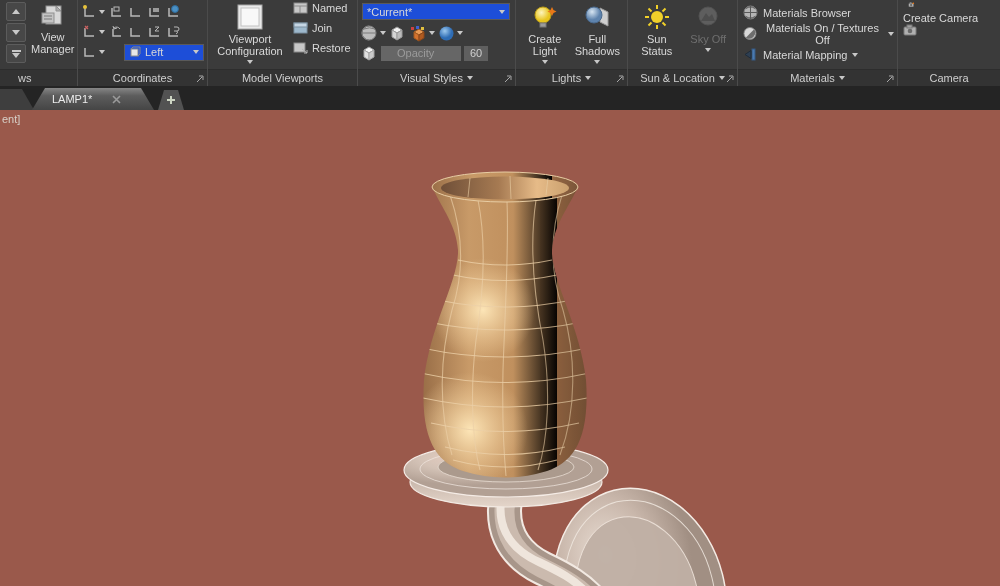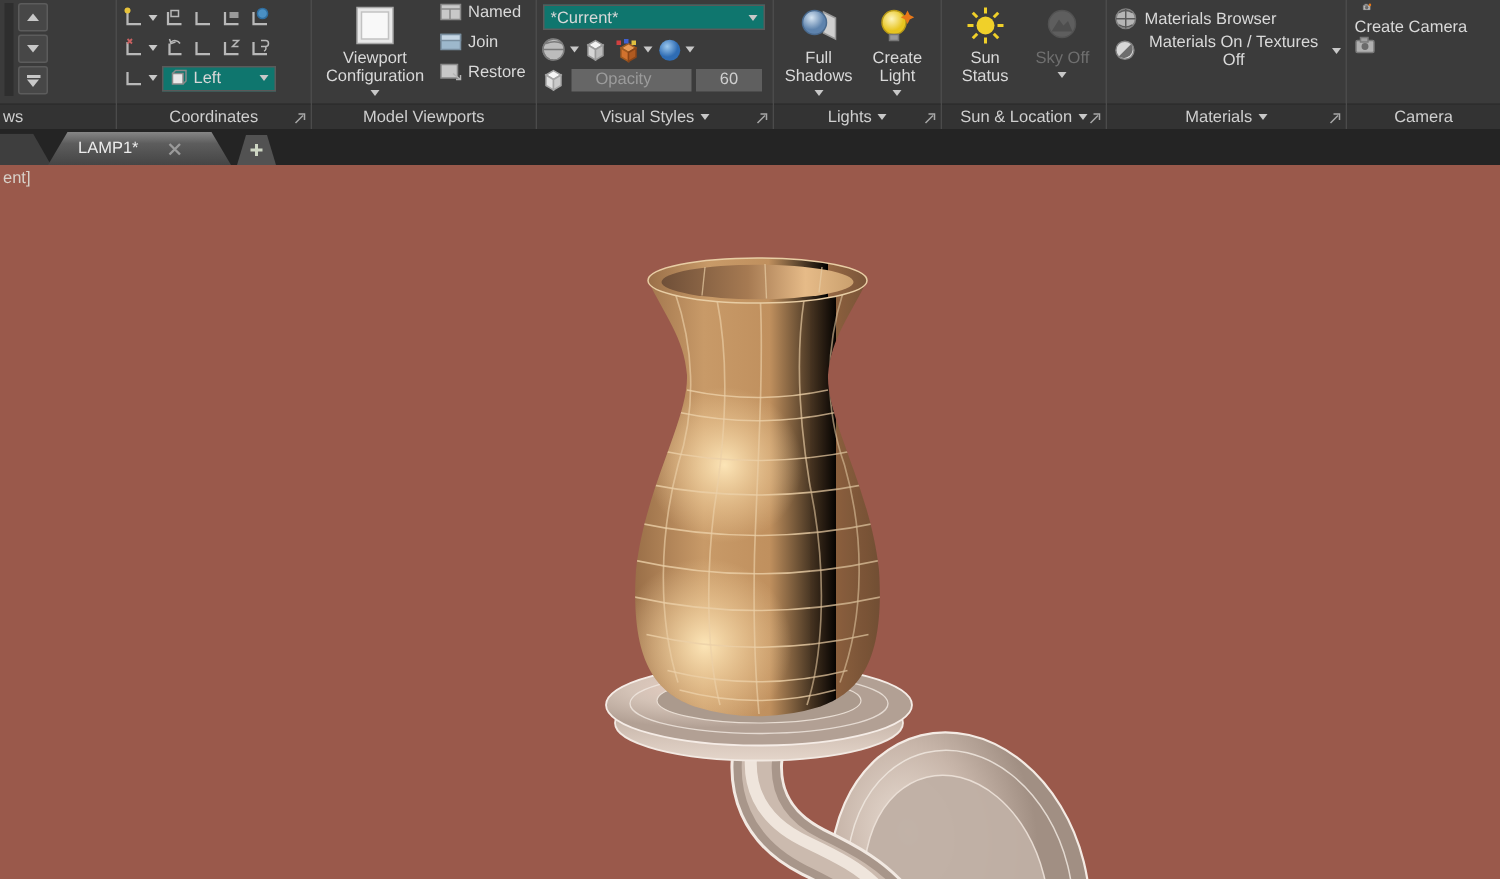--- a/index.html
+++ b/index.html
@@ -28,45 +28,45 @@
   .gallery-edge { width:6px; height:62px; background:#2e2e2e; }
   .spin-col { display:flex; flex-direction:column; gap:2px; }
   .spin-btn { width:20px; height:19px; background:#474747; border:1px solid #5c5c5c;
               border-radius:2px; display:flex; align-items:center;
               justify-content:center; flex-direction:column; gap:1px; }
   .tri-up { width:0;height:0;border-left:4px solid transparent;border-right:4px solid transparent;border-bottom:5px solid #c8c8c8; }
   .tri-dn { width:0;height:0;border-left:4px solid transparent;border-right:4px solid transparent;border-top:5px solid #c8c8c8; }
   .bar { width:9px; height:2px; background:#c8c8c8; }
   .big-btn { display:flex; flex-direction:column; align-items:center;
              justify-content:flex-start; gap:3px; padding:2px 2px; border-radius:2px; }
-  .p-views .panel-label { justify-content:flex-start; padding-left:2px; }
+  .p-views .panel-label { justify-content:flex-start; padding-left:18px; }
 
   
   .p-coords { width:130px; }
   .icon-row { display:flex; align-items:center; gap:3px; height:20px; }
   .split { display:flex; align-items:center; gap:2px; }
-  .combo { background:#0f766e; border:1px solid #5a5a5a; color:#d8d8d8;
+  .combo { background:#1d4ed8; border:1px solid #5a5a5a; color:#d8d8d8;
            font-size:11px; display:flex; align-items:center; gap:4px;
            padding:0 4px; height:17px; }
   .combo .caret { margin-left:auto; }
 
   
   .p-mvp { width:150px; }
   .mvp-wrap { display:flex; gap:4px; }
   .vp-config { width:78px; }
   .small-row { display:flex; align-items:flex-start; gap:4px; height:20px; }
   .small-row .btn-label { text-align:left; }
 
   
   .p-vs { width:158px; }
   .vs-combo { width:148px; margin:1px 0 3px 1px; }
   .opacity-track { width:80px; height:15px; background:#666666; display:flex;
                    align-items:center; padding:0 16px; }
   .opacity-track span { font-size:11px; color:#9b9b9b; }
-  .opacity-val { width:44px; height:15px; background:#5f5f5f; color:#cfcfcf;
+  .opacity-val { width:24px; height:15px; background:#5f5f5f; color:#cfcfcf;
                  font-size:11px; display:flex; align-items:center; justify-content:center; }
 
   
   .p-lights { width:112px; }
   .p-sun { width:110px; }
   .two-big { display:flex; justify-content:space-around; height:100%; }
   .dim .btn-label { color:#6f6f6f; }
 
   
   .p-mat { width:160px; }
@@ -115,20 +115,30 @@
                 <span class="tri-up"></span>
               </div>
             <div class="spin-btn">
                 <span class="tri-dn"></span>
               </div>
             <div class="spin-btn">
                 <span class="bar"></span>
                 <span class="tri-dn"></span>
               </div>
           </div>
+          <div class="big-btn" style="width:48px;">
+            <svg width="26" height="24" viewBox="0 0 26 24">
+              <rect x="6" y="2" width="15" height="18" fill="#d8d8d8" stroke="#8f8f8f"></rect>
+              <path d="M16 2 l5 5 h-5 z" fill="#aeaeae" stroke="#8f8f8f"></path>
+              <rect x="2" y="9" width="12" height="10" fill="#c4c4c4" stroke="#8f8f8f"></rect>
+              <line x1="4" y1="12" x2="12" y2="12" stroke="#7a7a7a"></line>
+              <line x1="4" y1="15" x2="12" y2="15" stroke="#7a7a7a"></line>
+            </svg>
+            <span class="btn-label">View Manager</span>
+          </div>
         </div>
       </div>
       <div class="panel-label">
         <span>ws</span>
       </div>
     </div>
 
     <div class="panel p-coords">
       <div class="panel-content">
         <div class="icon-row">
@@ -180,21 +190,21 @@
             <path d="M9 3 h3 a2 2 0 0 1 0 4 h-3 m3 0 a2 2 0 0 1 -1 3" stroke="#b8b8b8" fill="none"></path>
           </svg>
         </div>
         <div class="icon-row">
           <div class="split">
             <svg width="16" height="16" viewBox="0 0 16 16">
               <path d="M4 4 V12 H13" stroke="#b8b8b8" stroke-width="1.5" fill="none"></path>
             </svg>
             <span class="caret"></span>
           </div>
-          <div class="combo" style="width:76px;">
+          <div class="combo" style="width:96px;margin-left:16px;">
             <svg width="12" height="12" viewBox="0 0 12 12">
               <rect x="2" y="3" width="7" height="7" fill="#e8e8e8" stroke="#8a8a8a"></rect>
               <path d="M2 3 l2-2 h7 v7 l-2 2" fill="none" stroke="#8a8a8a"></path>
             </svg>
             <span>Left</span>
             <span class="caret"></span>
           </div>
         </div>
       </div>
       <div class="panel-label">
@@ -307,47 +317,47 @@
         <span class="caret"></span>
         <svg class="launcher" width="8" height="8" viewBox="0 0 8 8">
           <path d="M1 7 L6 2 M3 1 H7 V5" stroke="#a8a8a8" fill="none"></path>
         </svg>
       </div>
     </div>
 
     <div class="panel p-lights">
       <div class="panel-content">
         <div class="two-big">
-          <div class="big-btn" style="width:54px;">
-            <svg width="28" height="26" viewBox="0 0 28 26">
-              <defs>
-                  <radialGradient id="shsp" cx="38%" cy="30%">
-                    <stop offset="0%" stop-color="#d7e5f2"></stop>
-                    <stop offset="100%" stop-color="#5e83ad"></stop>
-                  </radialGradient>
-                </defs>
-              <polygon points="17,4 25,8 25,22 17,18" fill="#cfcfcf" stroke="#9a9a9a"></polygon>
-              <circle cx="11" cy="11" r="8" fill="url(#shsp)" stroke="#4a6a8e"></circle>
-            </svg>
-            <span class="btn-label">Full Shadows</span>
-            <span class="caret"></span>
-          </div>
           <div class="big-btn" style="width:52px;">
             <svg width="26" height="26" viewBox="0 0 26 26">
               <defs>
                   <radialGradient id="bulb" cx="40%" cy="35%">
                     <stop offset="0%" stop-color="#fdf4bc"></stop>
                     <stop offset="100%" stop-color="#e8c51f"></stop>
                   </radialGradient>
                 </defs>
               <circle cx="11" cy="11" r="8" fill="url(#bulb)" stroke="#b89a18"></circle>
               <rect x="8" y="19" width="6" height="4" fill="#9a9a9a" stroke="#777"></rect>
               <path d="M20 3 l1.5 3 3 1.5 -3 1.5 -1.5 3 -1.5-3 -3-1.5 3-1.5 z" fill="#e87818"></path>
             </svg>
             <span class="btn-label">Create Light</span>
+            <span class="caret"></span>
+          </div>
+          <div class="big-btn" style="width:54px;">
+            <svg width="28" height="26" viewBox="0 0 28 26">
+              <defs>
+                  <radialGradient id="shsp" cx="38%" cy="30%">
+                    <stop offset="0%" stop-color="#d7e5f2"></stop>
+                    <stop offset="100%" stop-color="#5e83ad"></stop>
+                  </radialGradient>
+                </defs>
+              <polygon points="17,4 25,8 25,22 17,18" fill="#cfcfcf" stroke="#9a9a9a"></polygon>
+              <circle cx="11" cy="11" r="8" fill="url(#shsp)" stroke="#4a6a8e"></circle>
+            </svg>
+            <span class="btn-label">Full Shadows</span>
             <span class="caret"></span>
           </div>
         </div>
       </div>
       <div class="panel-label">
         <span>Lights</span>
         <span class="caret"></span>
         <svg class="launcher" width="8" height="8" viewBox="0 0 8 8">
           <path d="M1 7 L6 2 M3 1 H7 V5" stroke="#a8a8a8" fill="none"></path>
         </svg>
@@ -401,20 +411,28 @@
             <path d="M3 3.5 a8 8 0 0 1 9 0 M3 11.5 a8 8 0 0 0 9 0" stroke="#5a5a5a" fill="none"></path>
           </svg>
           <span class="btn-label">Materials Browser</span>
         </div>
         <div class="mat-row">
           <svg width="15" height="15" viewBox="0 0 15 15">
             <circle cx="7.5" cy="7.5" r="6.5" fill="#d8d8d8" stroke="#828282"></circle>
             <path d="M3 12 a6.5 6.5 0 0 0 9-9 z" fill="#6e6e6e"></path>
           </svg>
           <span class="btn-label">Materials On / Textures Off</span>
+          <span class="caret"></span>
+        </div>
+        <div class="mat-row">
+          <svg width="15" height="15" viewBox="0 0 15 15">
+            <rect x="9" y="2" width="3" height="11" fill="#4a7ab0" stroke="#365a84"></rect>
+            <polygon points="2,7.5 8,3.5 8,11.5" fill="#2e3f52" stroke="#1f2c3a"></polygon>
+          </svg>
+          <span class="btn-label">Material Mapping</span>
           <span class="caret"></span>
         </div>
       </div>
       <div class="panel-label">
         <span>Materials</span>
         <span class="caret"></span>
         <svg class="launcher" width="8" height="8" viewBox="0 0 8 8">
           <path d="M1 7 L6 2 M3 1 H7 V5" stroke="#a8a8a8" fill="none"></path>
         </svg>
       </div>

